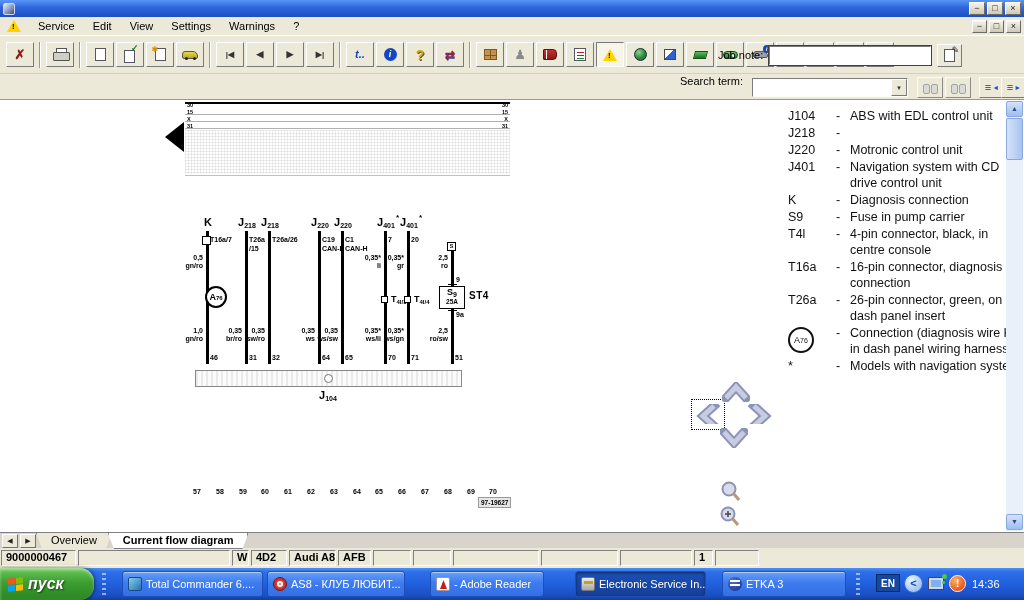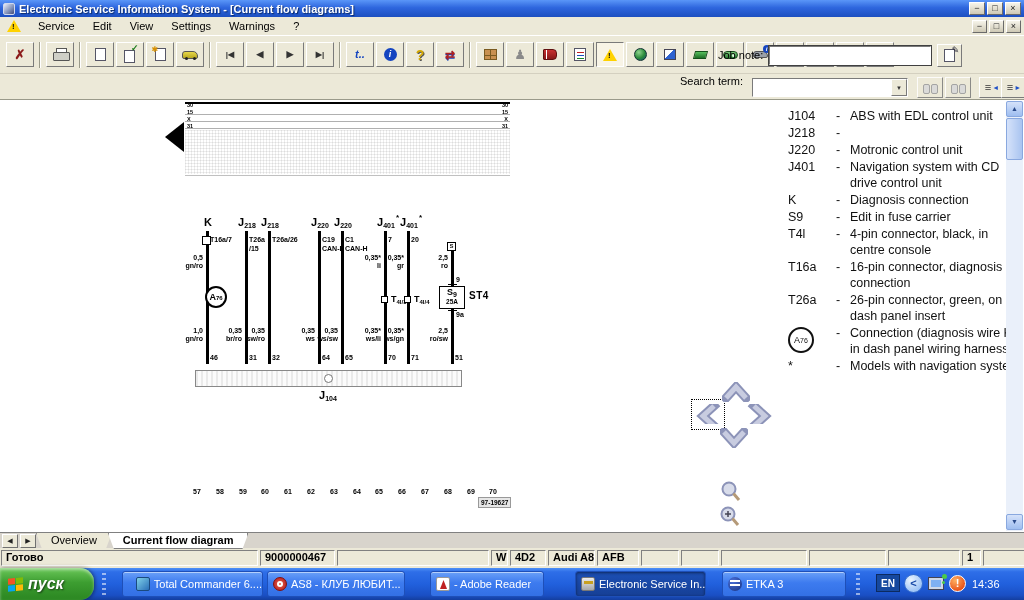--- a/index.html
+++ b/index.html
@@ -219,21 +219,20 @@
   .sh-binoc::before{content:"";position:absolute;left:0;top:1px;width:5px;height:8px;border:1px solid #98989a;border-radius:2px;background:#d8d8da}
   .sh-binoc::after{content:"";position:absolute;left:8px;top:1px;width:5px;height:8px;border:1px solid #98989a;border-radius:2px;background:#d8d8da}
   .idx-lines{font-size:11px;font-weight:700;color:#333;line-height:1}
   .idx-arrow{font-size:7px;color:#1E50C8;line-height:1}
 </style>
 </head>
 <body>
 
 <div class="titlebar">
   <div class="appicon"></div>
-  <span class="title-text">Electronic Service Information System - [Current flow diagrams]</span>
   <div class="winctrls">
       <div class="winbtn">−</div>
       <div class="winbtn">□</div>
       <div class="winbtn">×</div>
     </div>
 </div>
 
 <div class="menubar">
   <span class="shp sh-warn" style="margin:0 8px 0 4px"></span>
   <div style="display:flex">
@@ -509,21 +508,21 @@
         <div class="lg-desc">Navigation system with CD drive control unit</div>
       </div>
       <div class="lg-row">
         <div class="lg-term">K</div>
         <div class="lg-dash">-</div>
         <div class="lg-desc">Diagnosis connection</div>
       </div>
       <div class="lg-row">
         <div class="lg-term">S9</div>
         <div class="lg-dash">-</div>
-        <div class="lg-desc">Edit in fuse carrier</div>
+        <div class="lg-desc">Fuse in pump carrier</div>
       </div>
       <div class="lg-row">
         <div class="lg-term">T4l</div>
         <div class="lg-dash">-</div>
         <div class="lg-desc">4-pin connector, black, in centre console</div>
       </div>
       <div class="lg-row">
         <div class="lg-term">T16a</div>
         <div class="lg-dash">-</div>
         <div class="lg-desc">16-pin connector, diagnosis connection</div>
@@ -596,27 +595,26 @@
 <div class="tabbar">
   <div class="tab-arrow">◀</div>
   <div class="tab-arrow">▶</div>
   <div class="tabs">
       <div class="tab">Overview</div>
       <div class="tab active">Current flow diagram</div>
     </div>
 </div>
 
 <div class="statusbar">
-    <div class="st-cell" style="width: 257px;">Готово</div>
     <div class="st-cell" style="width: 75px;">9000000467</div>
     <div class="st-cell" style="width: 152px;"></div>
     <div class="st-cell" style="width: 17px;">W</div>
     <div class="st-cell" style="width: 36px;">4D2</div>
     <div class="st-cell" style="width: 47px;">Audi A8</div>
-    <div class="st-cell" style="width: 42px;">AFB</div>
+    <div class="st-cell" style="width: 33px;">AFB</div>
     <div class="st-cell" style="width: 38px;"></div>
     <div class="st-cell" style="width: 38px;"></div>
     <div class="st-cell" style="width: 86px;"></div>
     <div class="st-cell" style="width: 77px;"></div>
     <div class="st-cell" style="width: 72px;"></div>
     <div class="st-cell" style="width: 19px;">1</div>
     <div class="st-cell" style="width: 44px;"></div>
   </div>
 
 <div class="taskbar">
@@ -624,21 +622,21 @@
     <span class="flag">
       <i style="background:#F35325"></i>
         <i style="background:#81BC06"></i>
         <i style="background:#05A6F0"></i>
         <i style="background:#FFBA08"></i>
     </span>
     <span>пуск</span>
   </div>
   <div class="tsep" style="left:102px"></div>
   <div>
-      <div class="tkbtn" style="left: 122px; width: 141px; justify-content: flex-end;">
+      <div class="tkbtn" style="left: 122px; width: 141px;">
         <div class="tki tk-total-commander"></div>
         <div class="tklabel">Total Commander 6....</div>
       </div>
       <div class="tkbtn" style="left: 267px; width: 138px;">
         <div class="tki tk-opera"></div>
         <div class="tklabel">AS8 - КЛУБ ЛЮБИТ...</div>
       </div>
       <div class="tkbtn" style="left: 430px; width: 114px;">
         <div class="tki tk-adobe-reader"></div>
         <div class="tklabel">- Adobe Reader</div>

